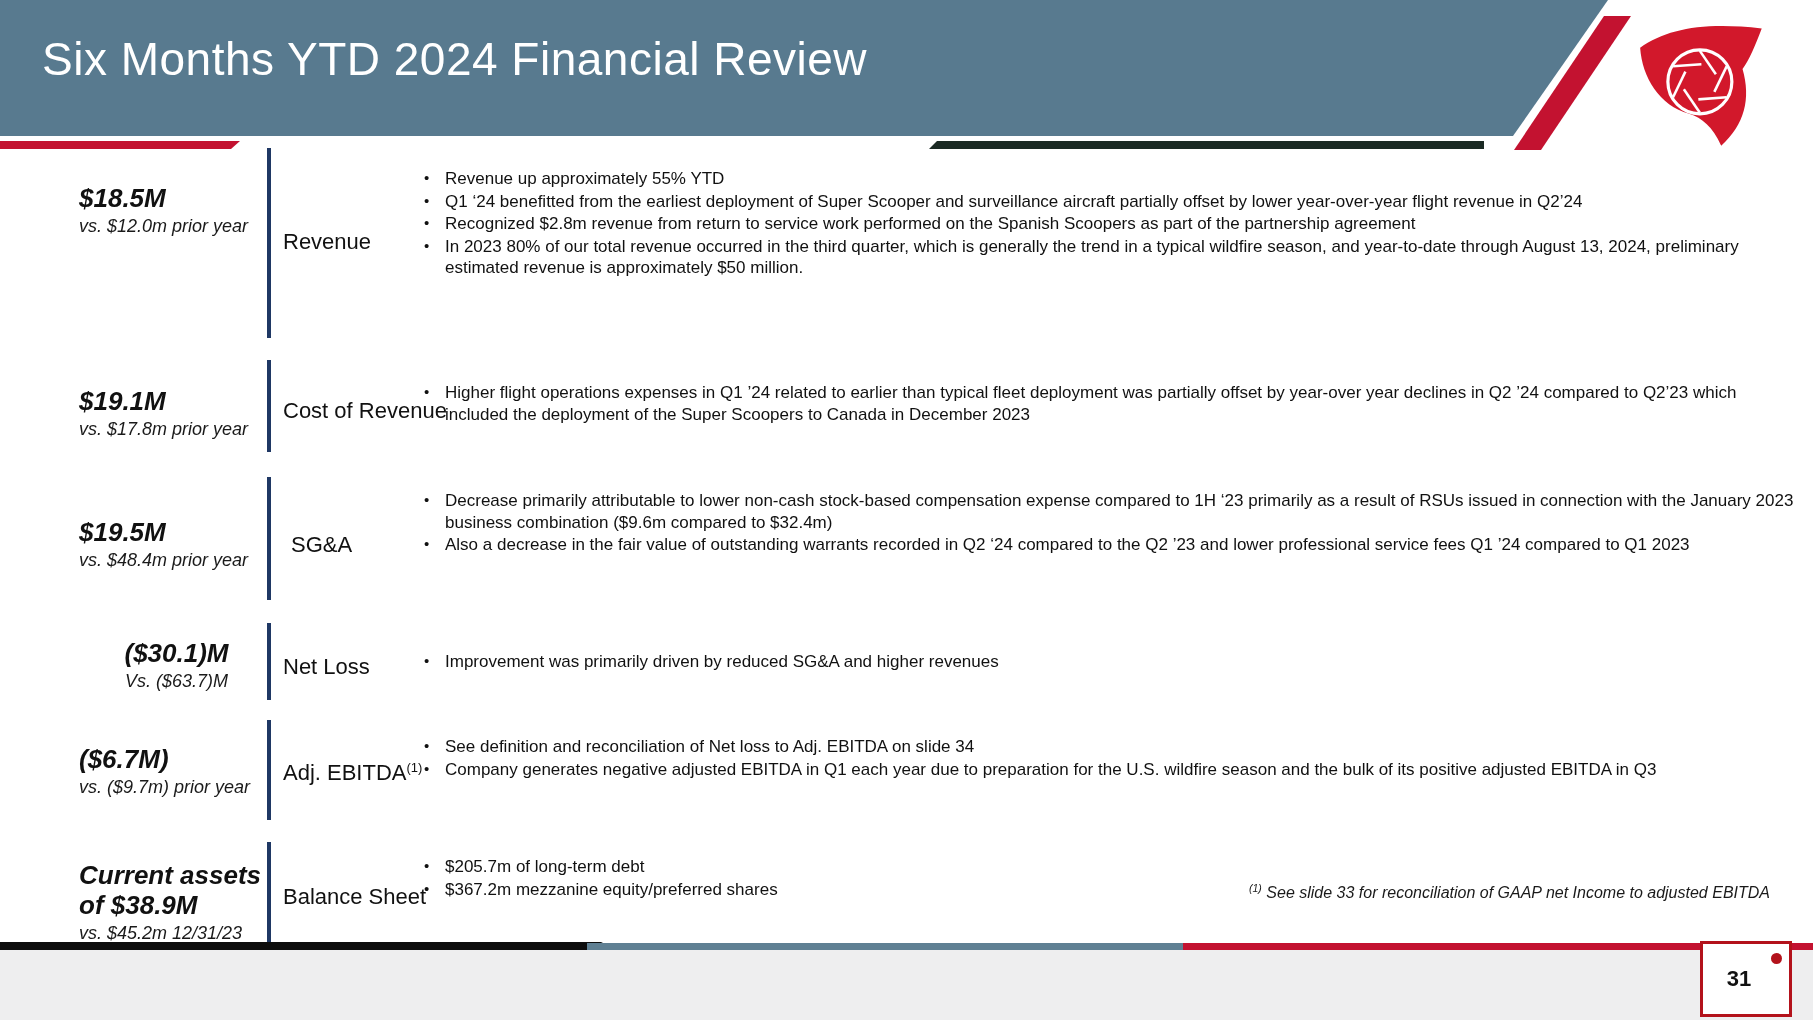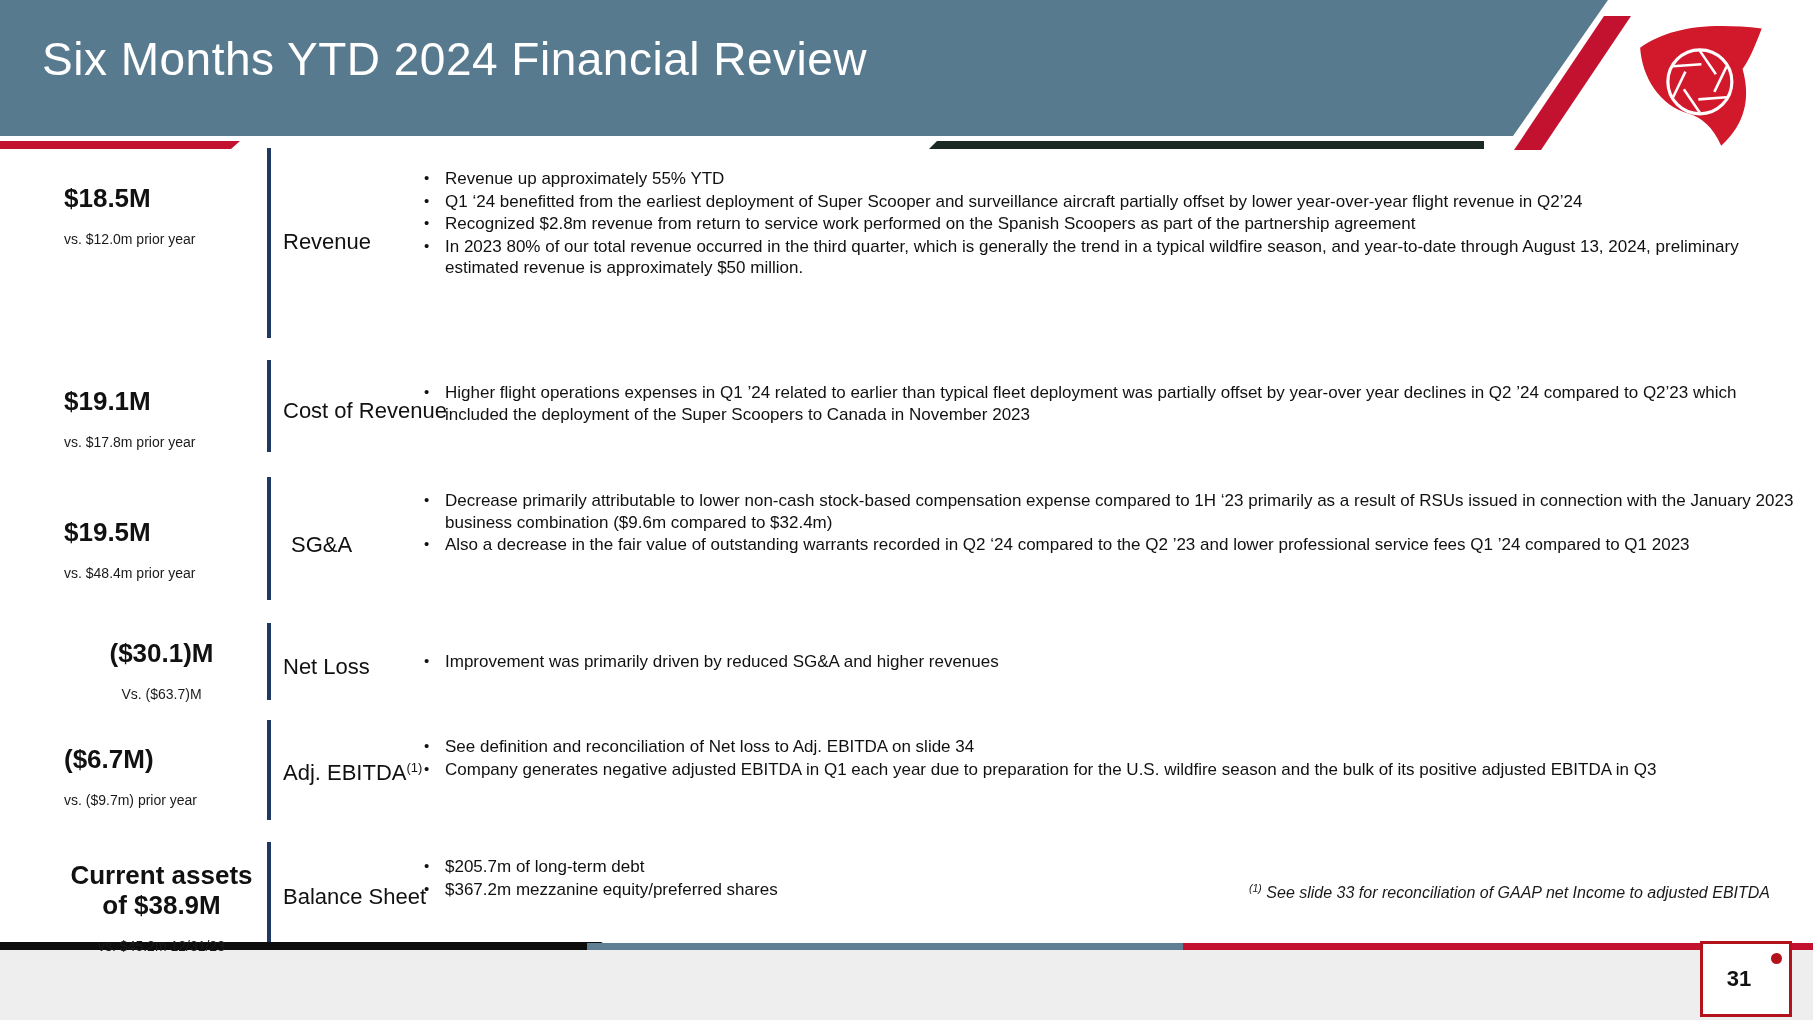--- a/index.html
+++ b/index.html
@@ -24,23 +24,23 @@
   .shape-dark{fill:var(--dark-bar);}
   .shape-stripe-blue{fill:var(--stripe-blue);}
   .shape-black{fill:#0d0d0d;}
   .shape-footer{fill:var(--footer-gray);}
   .title{
     position:absolute;left:42px;top:32px;font-size:46px;letter-spacing:.5px;
     color:#ffffff;white-space:nowrap;
   }
   .logo{position:absolute;left:1638px;top:22px;width:128px;height:126px;}
   .divider{position:absolute;left:267px;width:4px;background:var(--navy);}
-  .metric{position:absolute;left:64px;width:195px;}
+  .metric{position:absolute;left:79px;width:195px;font-style:italic;}
   .metric-value{font-size:26px;font-weight:bold;line-height:30px;color:var(--ink);}
-  .metric-note{font-size:14px;line-height:21px;margin-top:16px;color:#1a1a1a;}
+  .metric-note{font-size:18px;line-height:21px;margin-top:3px;color:#1a1a1a;}
   .row-label{position:absolute;left:283px;font-size:22px;color:var(--ink);white-space:nowrap;}
   .row-label sup{font-size:13px;}
   .bullets{position:absolute;left:420px;width:1378px;}
   .bullet{position:relative;padding-left:25px;font-size:17px;line-height:21.5px;margin-bottom:1px;color:var(--ink);}
   .bullet::before{content:"\2022";position:absolute;left:4px;top:-1px;font-size:15px;}
   .footnote{
     position:absolute;top:882px;left:1170px;width:600px;text-align:right;
     font-style:italic;font-size:16px;color:#1a1a1a;white-space:nowrap;
   }
   .footnote sup{font-size:10.5px;font-style:italic;}
@@ -111,21 +111,21 @@
   </div>
 
   <div>
     <div class="divider" style="top: 360px; height: 92px;"></div>
     <div class="metric" style="top: 386px;">
       <div class="metric-value">$19.1M</div>
       <div class="metric-note">vs. $17.8m prior year</div>
     </div>
     <div class="row-label" style="top: 398px;"><span>Cost of Revenue</span><sup></sup></div>
     <div class="bullets" style="top: 382px;">
-          <div class="bullet">Higher flight operations expenses in Q1 ’24 related to earlier than typical fleet deployment was partially offset by year-over year declines in Q2 ’24 compared to Q2’23 which included the deployment of the Super Scoopers to Canada in November 2023</div>
+          <div class="bullet">Higher flight operations expenses in Q1 ’24 related to earlier than typical fleet deployment was partially offset by year-over year declines in Q2 ’24 compared to Q2’23 which included the deployment of the Super Scoopers to Canada in December 2023</div>
         </div>
   </div>
 
   <div>
     <div class="divider" style="top: 477px; height: 123px;"></div>
     <div class="metric" style="top: 517px;">
       <div class="metric-value">$19.5M</div>
       <div class="metric-note">vs. $48.4m prior year</div>
     </div>
     <div class="row-label" style="top: 532px; margin-left: 8px;"><span>SG&amp;A</span><sup></sup></div>
@@ -155,21 +155,21 @@
     </div>
     <div class="row-label" style="top: 760px;"><span>Adj. EBITDA</span><sup>(1)</sup></div>
     <div class="bullets" style="top: 736px;">
           <div class="bullet">See definition and reconciliation of Net loss to Adj. EBITDA on slide 34</div>
           <div class="bullet">Company generates negative adjusted EBITDA in Q1 each year due to preparation for the U.S. wildfire season and the bulk of its positive adjusted EBITDA in Q3</div>
         </div>
   </div>
 
   <div>
     <div class="divider" style="top: 842px; height: 100px;"></div>
-    <div class="metric" style="top: 860px; text-align: center;">
+    <div class="metric" style="top: 860px;">
       <div class="metric-value">Current assets of $38.9M</div>
       <div class="metric-note">vs. $45.2m 12/31/23</div>
     </div>
     <div class="row-label" style="top: 884px; text-align: right;"><span>Balance Sheet</span><sup></sup></div>
     <div class="bullets" style="top: 856px;">
           <div class="bullet">$205.7m of long-term debt</div>
           <div class="bullet">$367.2m mezzanine equity/preferred shares</div>
         </div>
   </div>
 </div>

